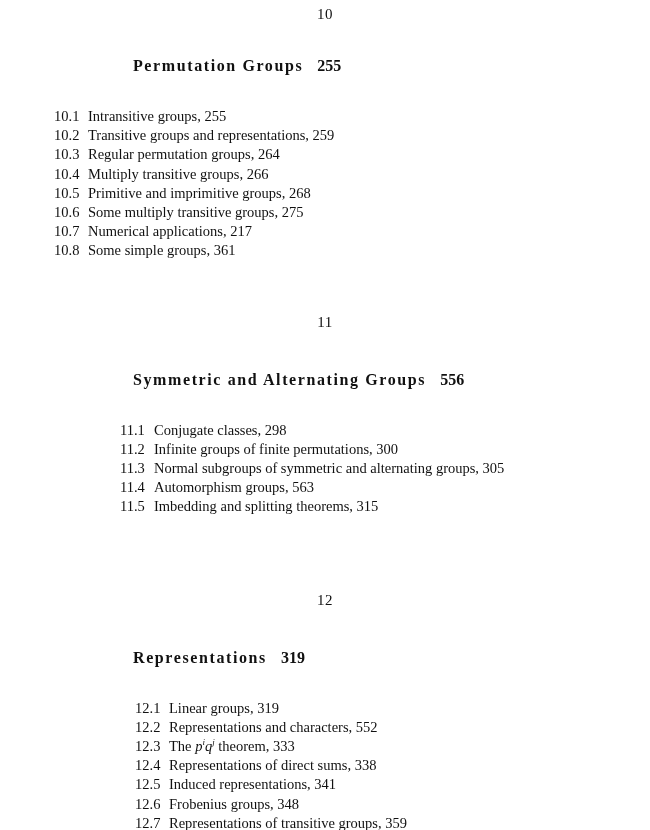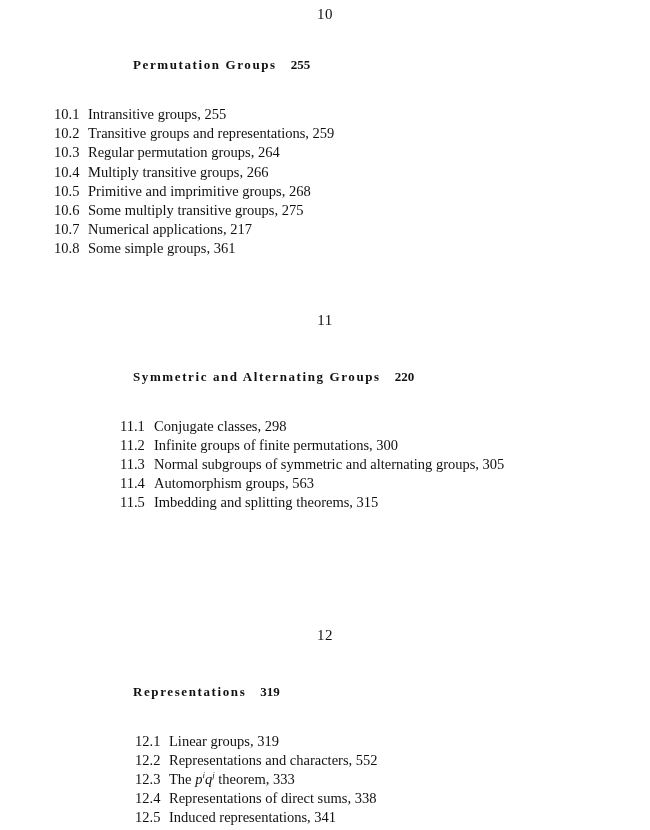--- a/index.html
+++ b/index.html
@@ -26,21 +26,21 @@
     position: relative;
   }
   .chapter-number {
     text-align: center;
     font-size: 15px;
     font-family: "Liberation Serif", serif;
     letter-spacing: 0.5px;
   }
   .chapter-title {
     font-weight: bold;
-    font-size: 13px;
+    font-size: 16px;
     letter-spacing: 0.6px;
     font-family: "Liberation Serif", serif;
   }
   .chapter-title .title-text {
     letter-spacing: 1.6px;
   }
   .chapter-title .page-num {
     font-weight: bold;
     letter-spacing: 0;
     margin-left: 14px;
@@ -73,21 +73,21 @@
   #ch10 .chapter-number { margin-top: 6px; }
   #ch10 .chapter-title { margin-top: 34px; margin-left: 133px; }
   #ch10 .entries { margin-top: 32px; margin-left: 54px; }
 
   
   #ch11 .chapter-number { margin-top: 53px; }
   #ch11 .chapter-title { margin-top: 40px; margin-left: 133px; }
   #ch11 .entries { margin-top: 32px; margin-left: 120px; }
 
   
-  #ch12 .chapter-number { margin-top: 114px; }
+  #ch12 .chapter-number { margin-top: 75px; }
   #ch12 .chapter-title { margin-top: 40px; margin-left: 133px; }
   #ch12 .entries { margin-top: 32px; margin-left: 135px; }
 </style>
 </head>
 <body>
 
 <div class="page">
 
   <div class="chapter" id="ch10">
     <div class="chapter-number">10</div>
@@ -102,21 +102,21 @@
       <span class="entry"><span class="num">10.5</span><span class="label">Primitive and imprimitive groups, 268</span></span>
       <span class="entry"><span class="num">10.6</span><span class="label">Some multiply transitive groups, 275</span></span>
       <span class="entry"><span class="num">10.7</span><span class="label">Numerical applications, 217</span></span>
       <span class="entry"><span class="num">10.8</span><span class="label">Some simple groups, 361</span></span>
     </div>
   </div>
 
   <div class="chapter" id="ch11">
     <div class="chapter-number">11</div>
     <div class="chapter-title">
-      <span class="title-text">Symmetric  and  Alternating  Groups</span><span class="page-num">220</span>
+      <span class="title-text">Symmetric  and  Alternating  Groups</span><span class="page-num">556</span>
     </div>
     <div class="entries">
       <span class="entry"><span class="num">11.1</span><span class="label">Conjugate classes, 298</span></span>
       <span class="entry"><span class="num">11.2</span><span class="label">Infinite groups of finite permutations, 300</span></span>
       <span class="entry"><span class="num">11.3</span><span class="label">Normal subgroups of symmetric and alternating groups, 305</span></span>
       <span class="entry"><span class="num">11.4</span><span class="label">Automorphism groups, 563</span></span>
       <span class="entry"><span class="num">11.5</span><span class="label">Imbedding and splitting theorems, 315</span></span>
     </div>
   </div>
 

